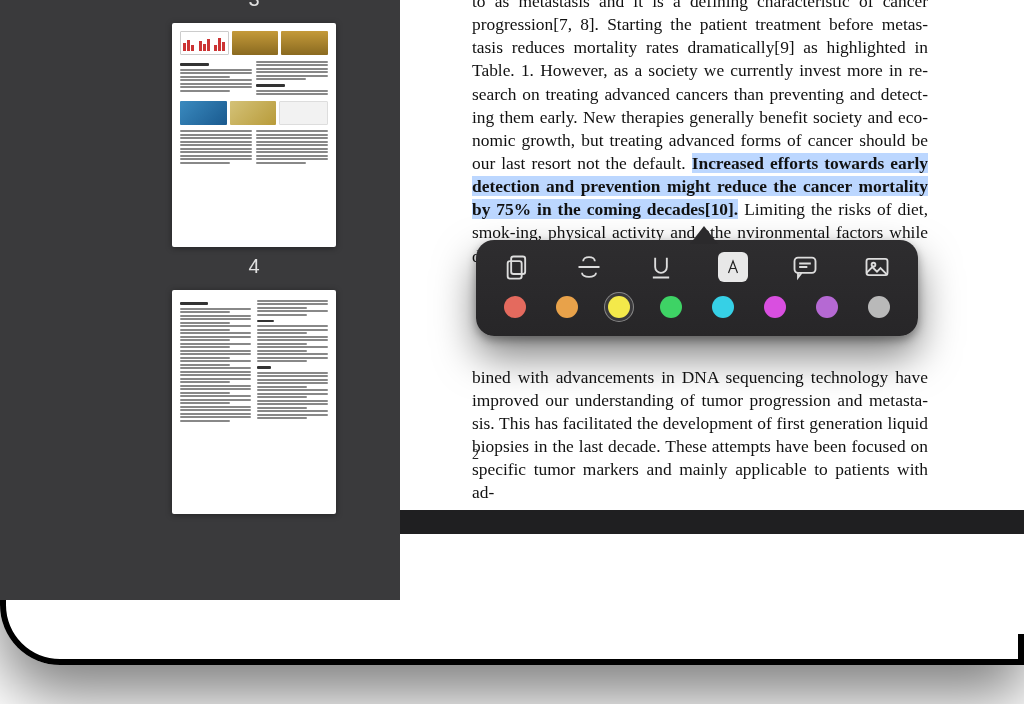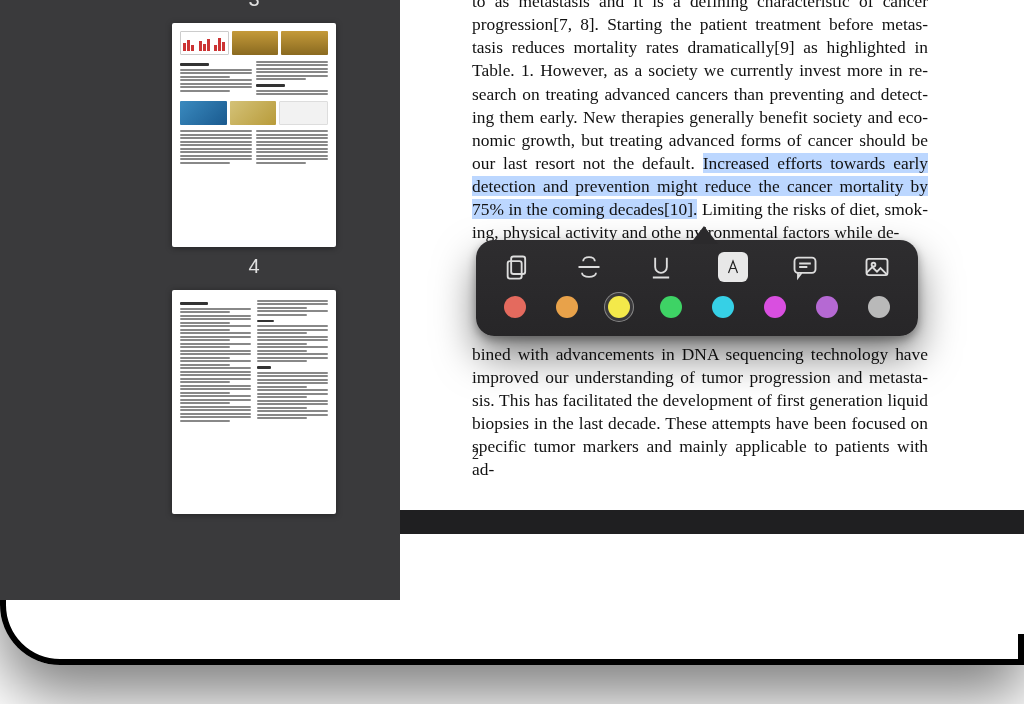--- a/index.html
+++ b/index.html
@@ -90,21 +90,21 @@
       width: 700px; height: 520px;
       background:#fff;
       padding: 0 0 0 72px;
       font-family: Georgia, 'Times New Roman', serif;
       font-size: 17.4px;
       line-height: 1.33;
       color:#111;
       text-align: justify;
     }
     .col1 { width: 456px; }
-    .sel-blue { background: #bcd7ff; }
+    .sel-blue { background: #bcd7ff; font-weight: bold; }
     .page-num { position:absolute; left:72px; top:456px; font-size:14px; color:#222; }
 
     
     .next-page {
       position:absolute;
       left:0; top:510px; right:-200px; height:100px;
       background:#1f1f21;
       border-top: 24px solid #1f1f21;
     }
     .next-page::after{

